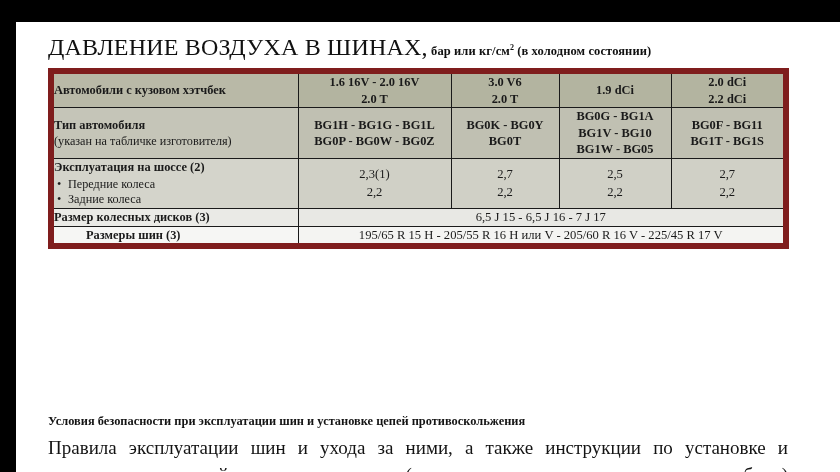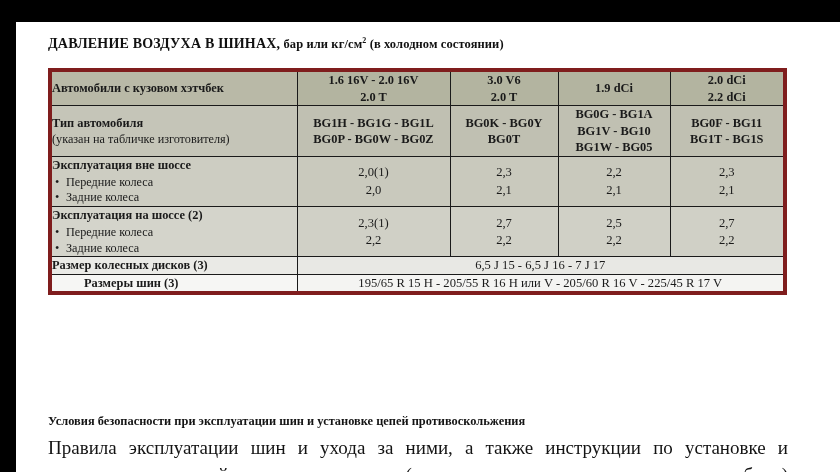--- a/index.html
+++ b/index.html
@@ -25,43 +25,43 @@
   }
   .title-line {
     position: absolute;
     left: 32px;
     top: 12px;
     white-space: nowrap;
     color: #111111;
   }
   .title-main {
     font-family: "Liberation Serif", "DejaVu Serif", serif;
-    font-weight: bold;
-    font-size: 14px;
+    font-weight: normal;
+    font-size: 24px;
     letter-spacing: 0.2px;
   }
   .title-sub {
     font-family: "Liberation Serif", "DejaVu Serif", serif;
     font-weight: bold;
     font-size: 12.5px;
     letter-spacing: 0.1px;
   }
   .title-sub sup {
     font-size: 8px;
     vertical-align: super;
   }
 
   table.spec {
     position: absolute;
     left: 32px;
     top: 46px;
     width: 735px;
     border-collapse: collapse;
     table-layout: fixed;
-    border: 4px solid #7f1d1d;
+    border: 6px solid #7f1d1d;
   }
   table.spec td {
     border: 1.6px solid #1a1a1a;
     padding: 0;
     vertical-align: middle;
     color: #1a1a1a;
   }
 
   
   col.c0 { width: 247px; }
@@ -198,39 +198,20 @@
 BG0P - BG0W - BG0Z</td>
         <td class="val" style="white-space:pre-line;">BG0K - BG0Y
 BG0T</td>
         <td class="val" style="white-space:pre-line;margin-top:20px;">BG0G - BG1A
 BG1V - BG10
 BG1W - BG05</td>
         <td class="val" style="white-space:pre-line;text-align:center;">BG0F - BG11
 BG1T - BG1S</td>
       </tr>
 
-      <tr class="r-off">
-        <td class="c-lbl cell-pad">
-          <div class="lbl">
-            <span>Эксплуатация вне шоссе</span>
-            <ul>
-              <li>Передние колеса</li>
-              <li>Задние колеса</li>
-            </ul>
-          </div>
-        </td>
-        <td class="val-num" style="white-space:pre-line;">2,0(1)
-2,0</td>
-        <td class="val-num" style="white-space:pre-line;">2,3
-2,1</td>
-        <td class="val-num" style="white-space:pre-line;">2,2
-2,1</td>
-        <td class="val-num" style="white-space:pre-line;">2,3
-2,1</td>
-      </tr>
 
       <tr class="r-on">
         <td class="c-lbl cell-pad">
           <div class="lbl">
             <span>Эксплуатация на шоссе (2)</span>
             <ul>
               <li>Передние колеса</li>
               <li>Задние колеса</li>
             </ul>
           </div>

